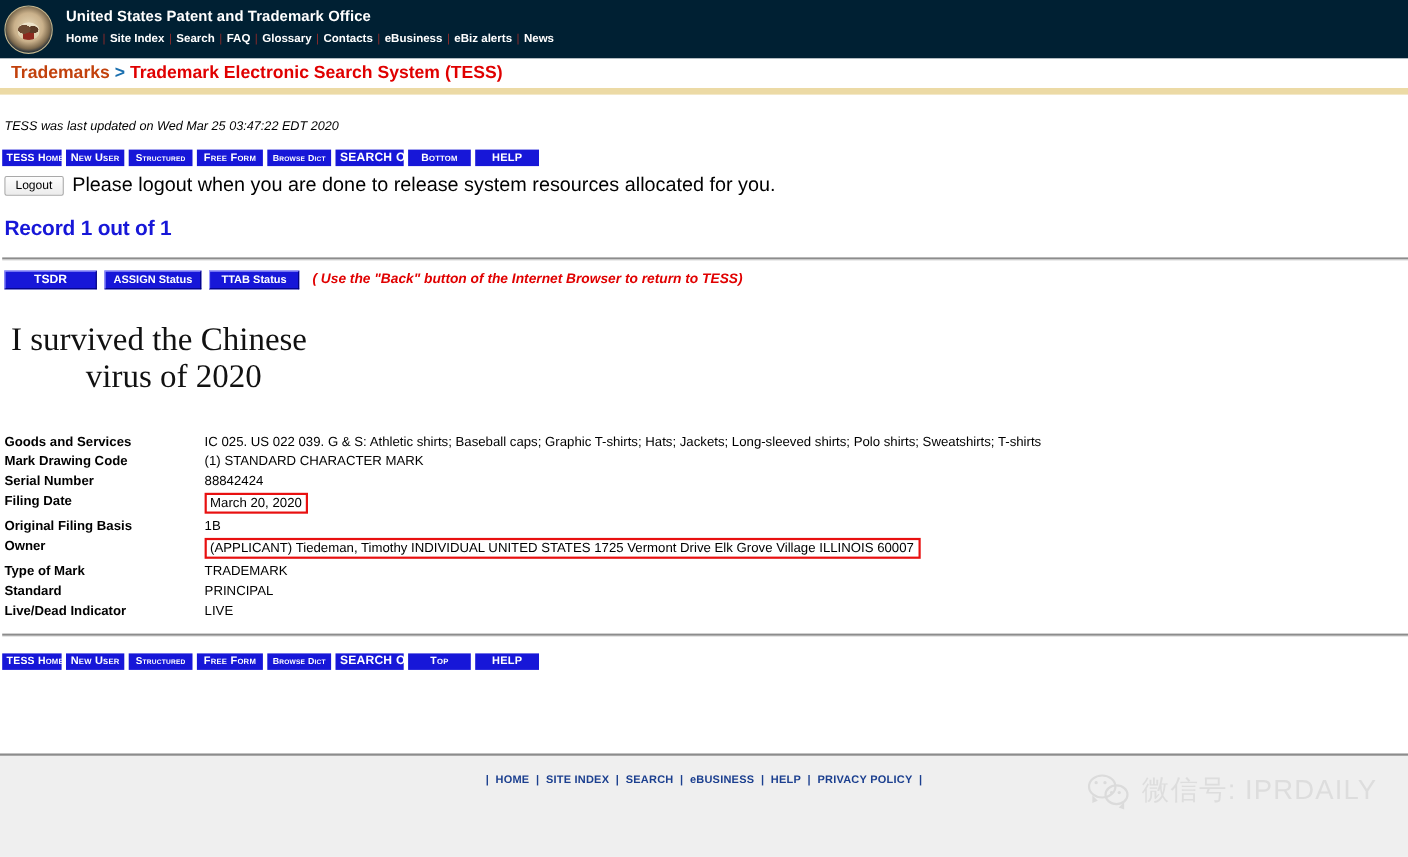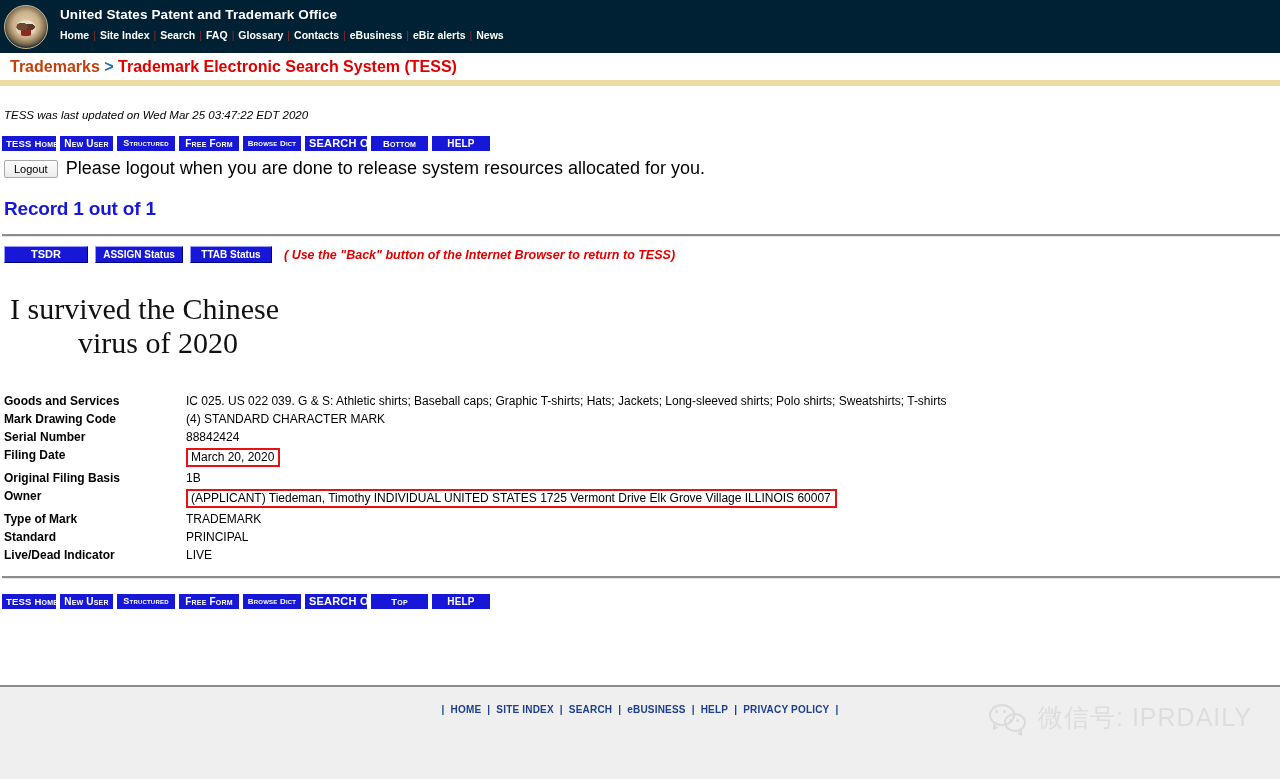--- a/index.html
+++ b/index.html
@@ -181,21 +181,20 @@
   hr.sep {
     border: none;
     border-top: 2px solid #8c8c8c;
     border-bottom: 1px solid #e4e4e4;
     margin: 14px 0 0 0;
     height: 0;
   }
 
   .status-row {
     display: flex;
-    align-items: center;
     gap: 7px;
     padding: 9px 0 0 2px;
   }
   .status-btn {
     background: #1717d8;
     color: #fff;
     font-weight: bold;
     text-align: center;
     box-sizing: border-box;
     border-top: 1px solid #9a9aff;
@@ -403,21 +402,21 @@
   </div>
 
   <table class="field-table">
     <tbody id="field-body">
         <tr>
           <td class="fld-label">Goods and Services</td>
           <td class="fld-value">IC 025. US 022 039. G &amp; S: Athletic shirts; Baseball caps; Graphic T-shirts; Hats; Jackets; Long-sleeved shirts; Polo shirts; Sweatshirts; T-shirts</td>
         </tr>
         <tr>
           <td class="fld-label">Mark Drawing Code</td>
-          <td class="fld-value">(4) STANDARD CHARACTER MARK</td>
+          <td class="fld-value">(1) STANDARD CHARACTER MARK</td>
         </tr>
         <tr>
           <td class="fld-label">Serial Number</td>
           <td class="fld-value">88842424</td>
         </tr>
         <tr>
           <td class="fld-label">Filing Date</td>
           <td class="fld-value"><span class="hl-box">March 20, 2020</span></td>
         </tr>
         <tr>

